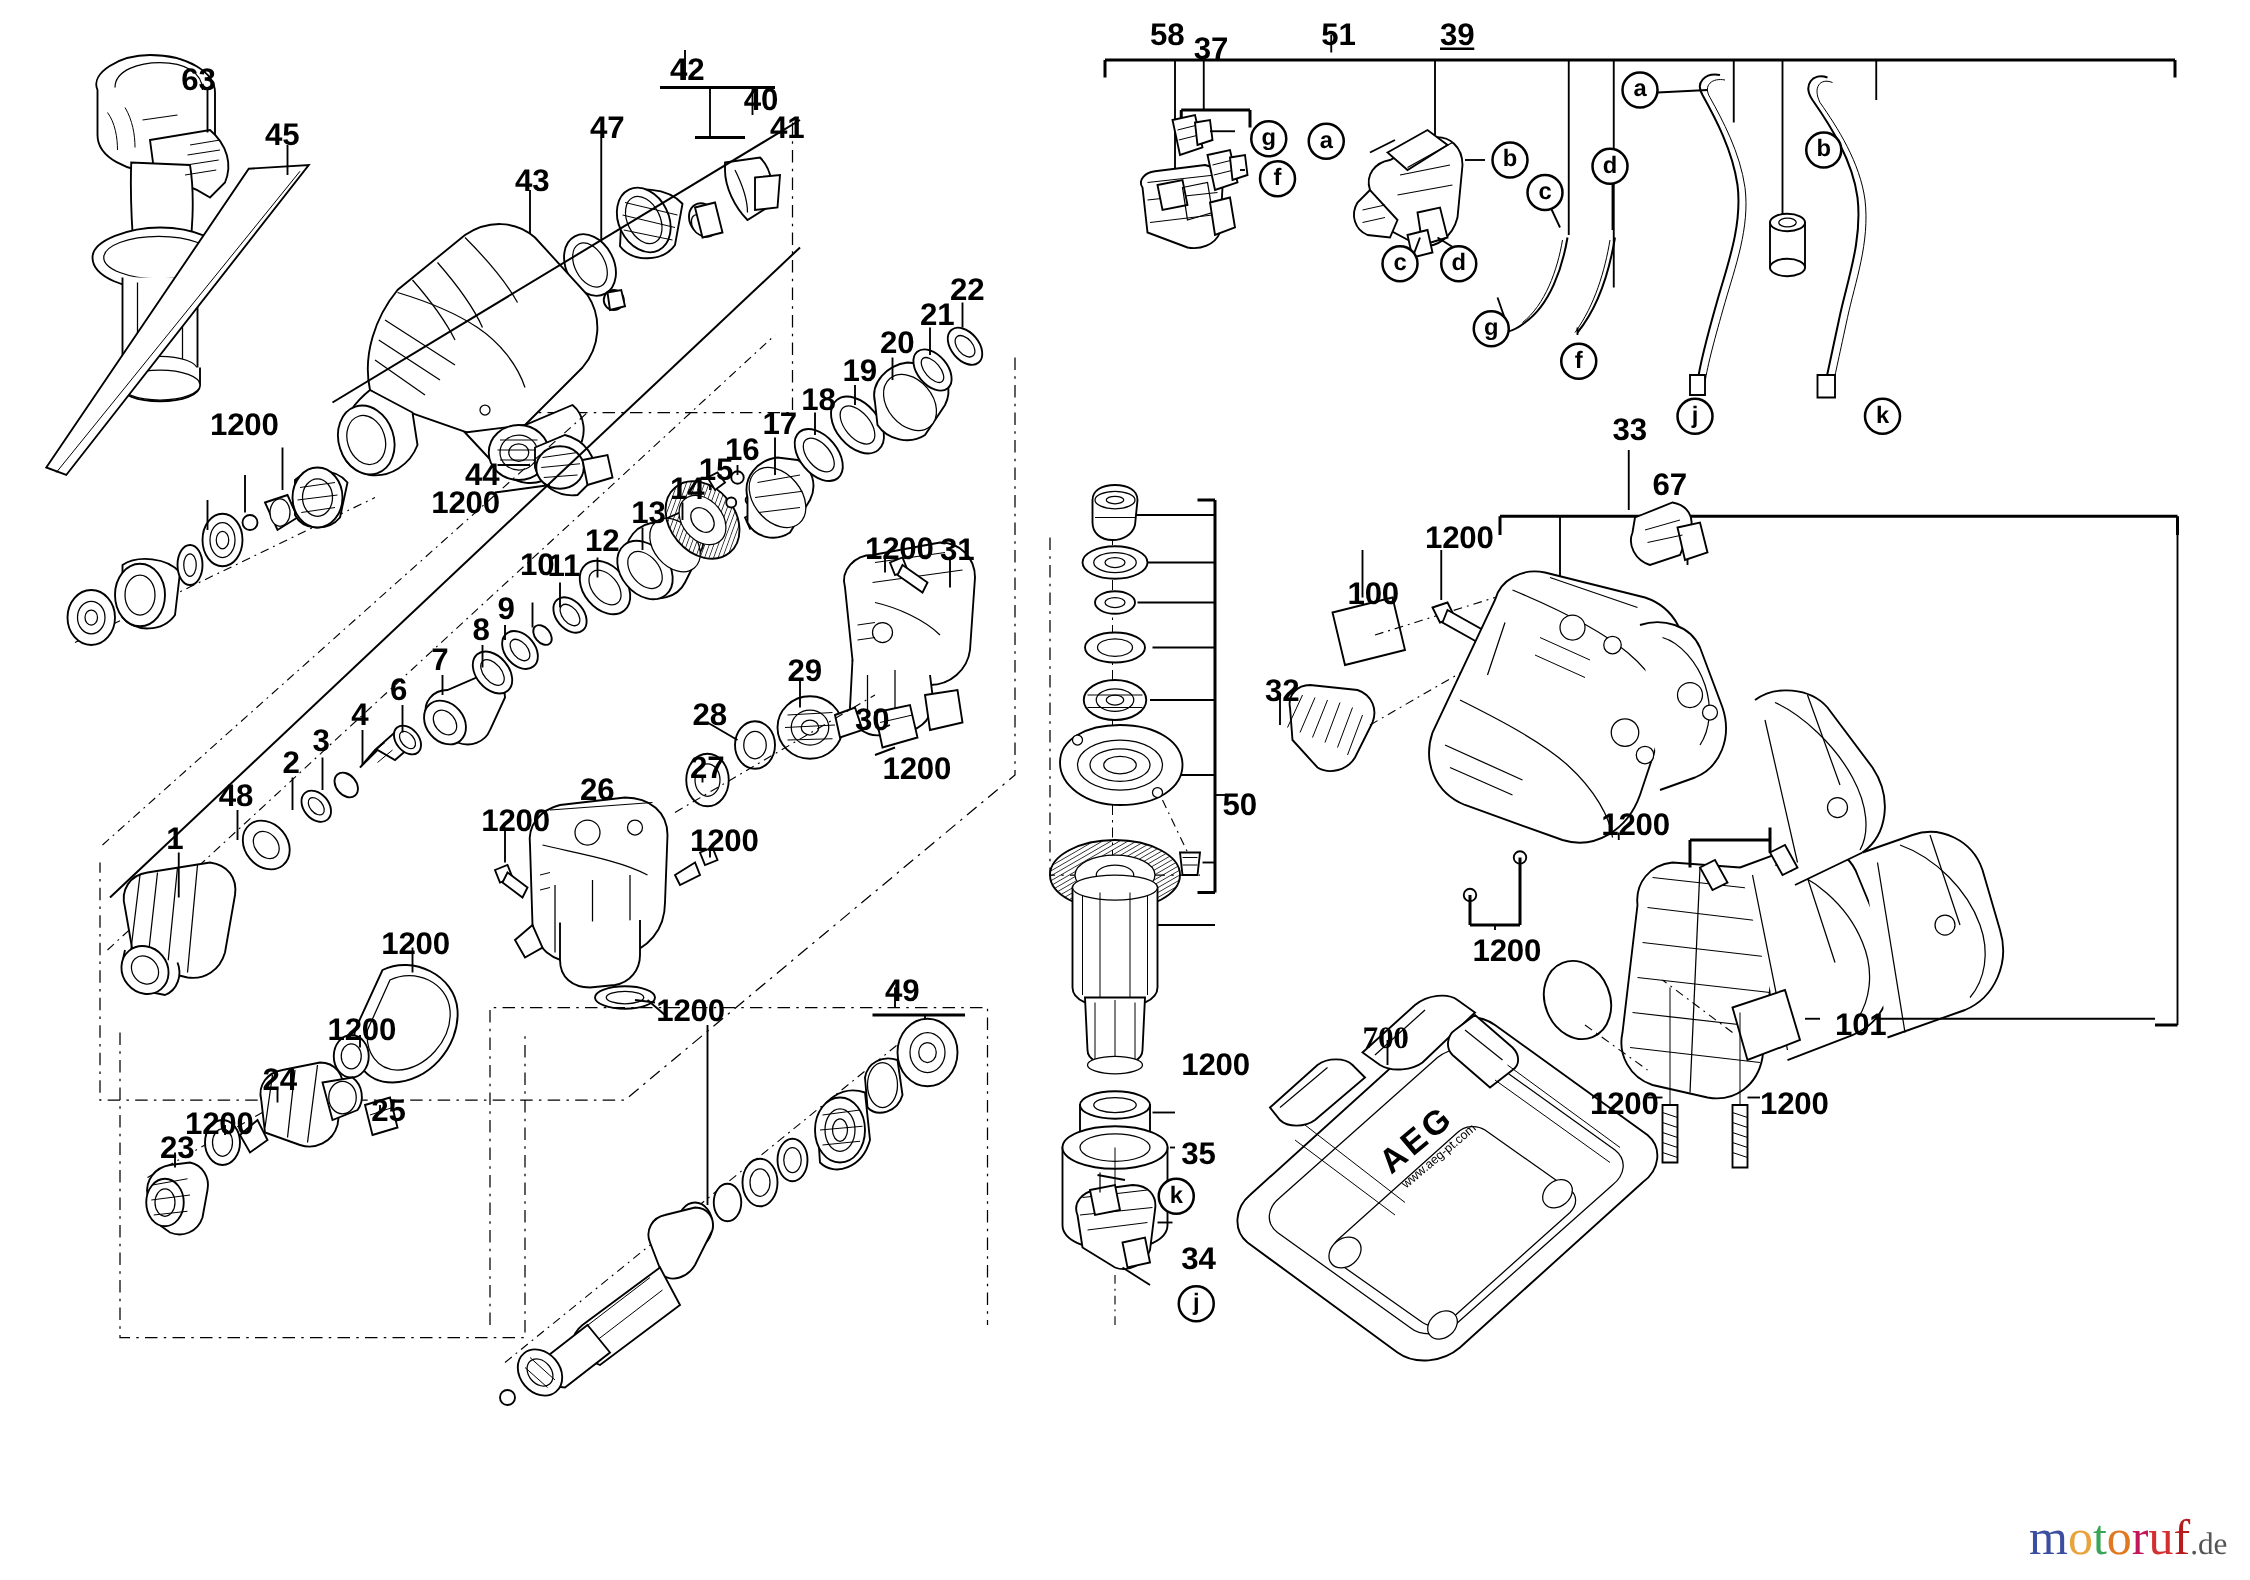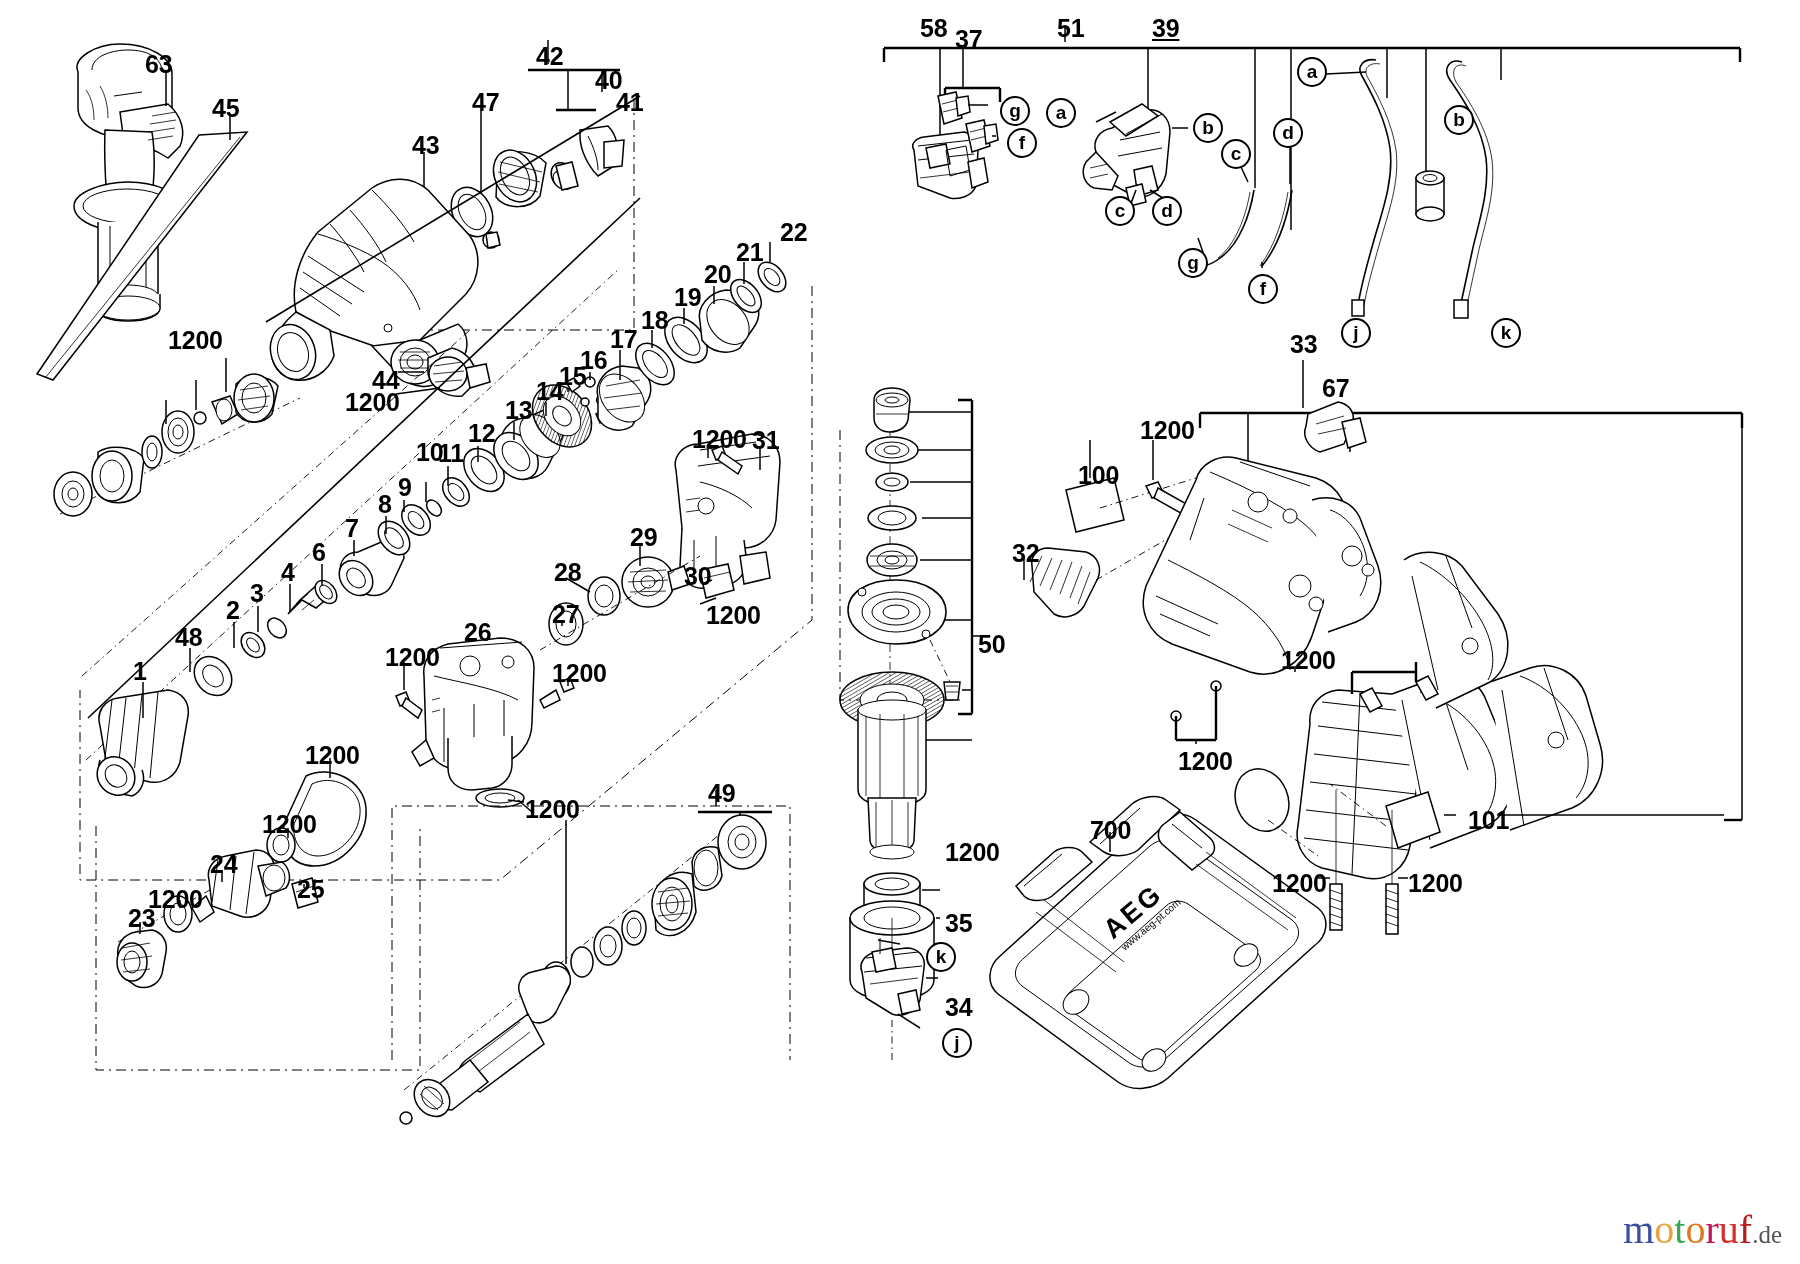--- a/index.html
+++ b/index.html
@@ -969,21 +969,21 @@
   <div class="lbl n" style="left:212px;top:96px;">45</div>
   <div class="lbl n" style="left:536px;top:44px;">42</div>
   <div class="lbl n" style="left:595px;top:68px;">40</div>
   <div class="lbl n" style="left:574px;top:90px;margin-left:42px;">41</div>
   <div class="lbl n" style="left:472px;top:90px;">47</div>
   <div class="lbl n" style="left:412px;top:133px;">43</div>
   <div class="lbl n" style="left:168px;top:328px;">1200</div>
   <div class="lbl n" style="left:372px;top:368px;">44</div>
   <div class="lbl n" style="left:345px;top:390px;">1200</div>
 
-  <div class="lbl n" style="left:760px;top:220px;margin-left:20px;">22</div>
+  <div class="lbl n" style="left:760px;top:220px;">22</div>
   <div class="lbl n" style="left:736px;top:240px;">21</div>
   <div class="lbl n" style="left:704px;top:262px;">20</div>
   <div class="lbl n" style="left:674px;top:285px;">19</div>
   <div class="lbl n" style="left:641px;top:308px;">18</div>
   <div class="lbl n" style="left:610px;top:327px;">17</div>
   <div class="lbl n" style="left:580px;top:348px;">16</div>
   <div class="lbl n" style="left:559px;top:364px;">15</div>
   <div class="lbl n" style="left:536px;top:379px;">14</div>
   <div class="lbl n" style="left:505px;top:398px;">13</div>
   <div class="lbl n" style="left:468px;top:421px;">12</div>
@@ -1031,21 +1031,21 @@
   <div class="lbl n" style="left:1178px;top:749px;">1200</div>
   <div class="lbl n" style="left:1281px;top:648px;">1200</div>
   <div class="lbl n" style="left:1468px;top:808px;">101</div>
   <div class="lbl n" style="left:1272px;top:871px;">1200</div>
   <div class="lbl n" style="left:1408px;top:871px;">1200</div>
 
   <div class="lbl n" style="left:978px;top:632px;">50</div>
   <div class="lbl n" style="left:945px;top:840px;">1200</div>
   <div class="lbl n" style="left:945px;top:911px;">35</div>
   <div class="lbl n" style="left:945px;top:995px;">34</div>
-  <div class="lbl n" style="left:1090px;top:818px;">700</div>
+  <div class="lbl n" style="left:1090px;top:818px;font-family:Liberation Serif, serif;">700</div>
 
   <div class="bub" style="left:1000px;top:96px;">g</div>
   <div class="bub" style="left:1007px;top:128px;">f</div>
   <div class="bub" style="left:1046px;top:98px;">a</div>
   <div class="bub" style="left:1193px;top:113px;">b</div>
   <div class="bub" style="left:1221px;top:139px;">c</div>
   <div class="bub" style="left:1105px;top:196px;">c</div>
   <div class="bub" style="left:1152px;top:196px;">d</div>
   <div class="bub" style="left:1178px;top:248px;">g</div>
   <div class="bub" style="left:1248px;top:274px;">f</div>

